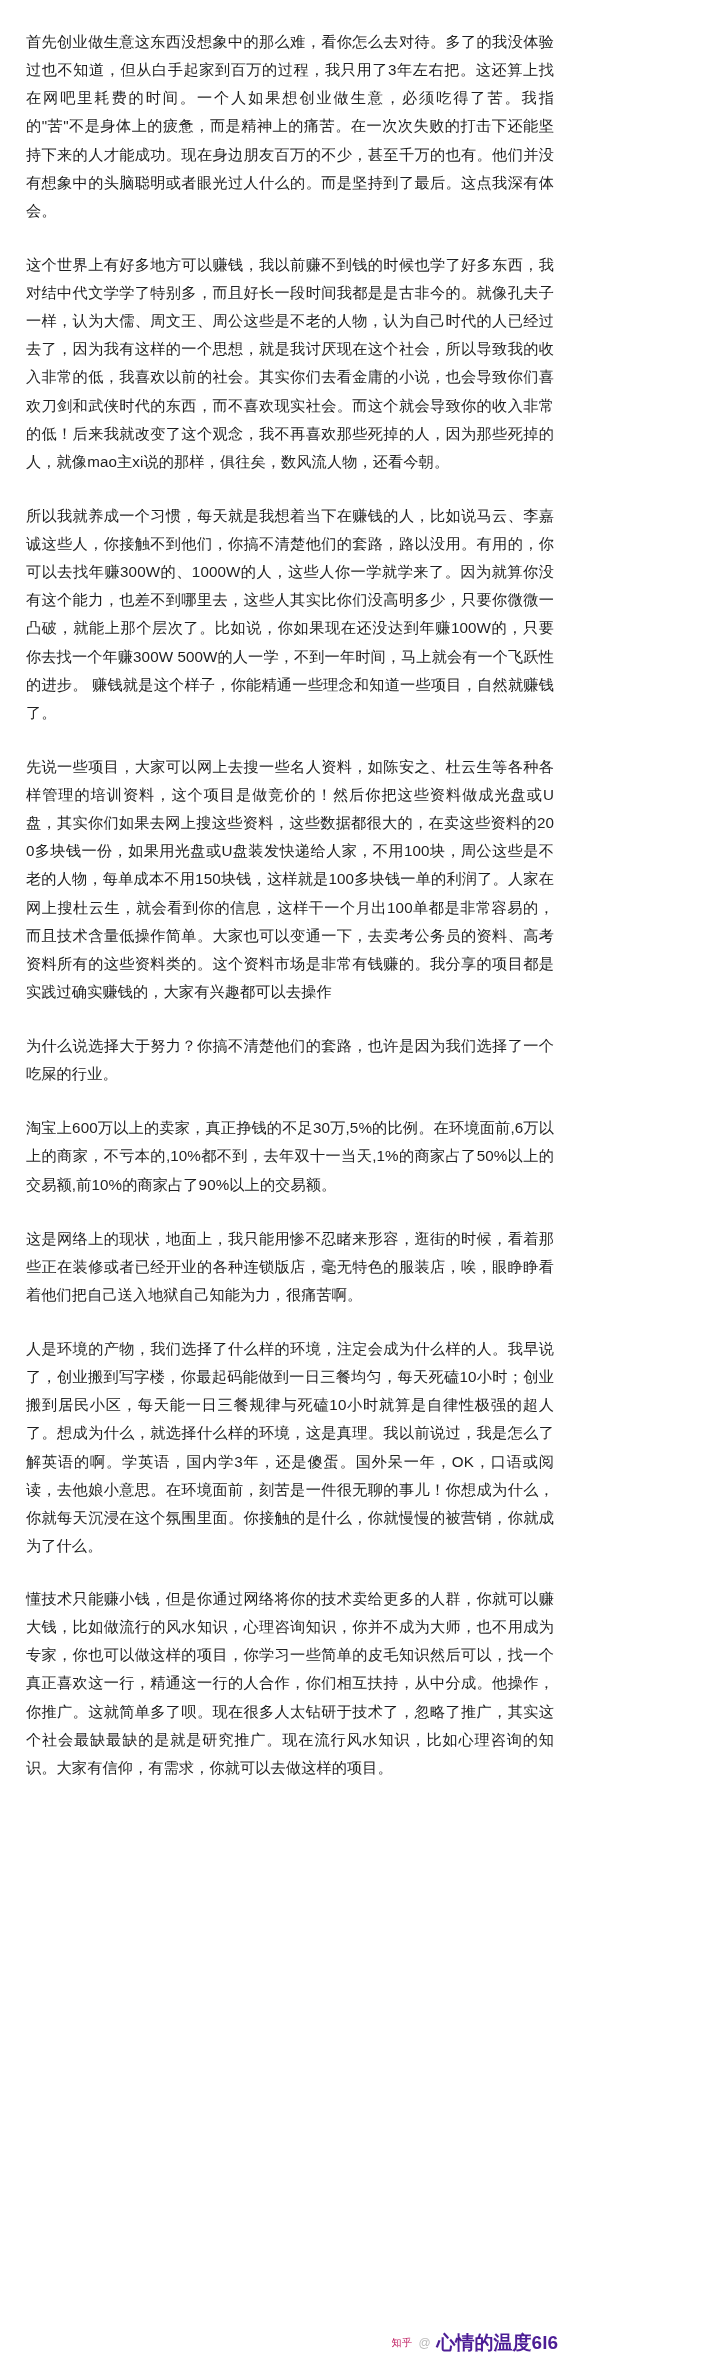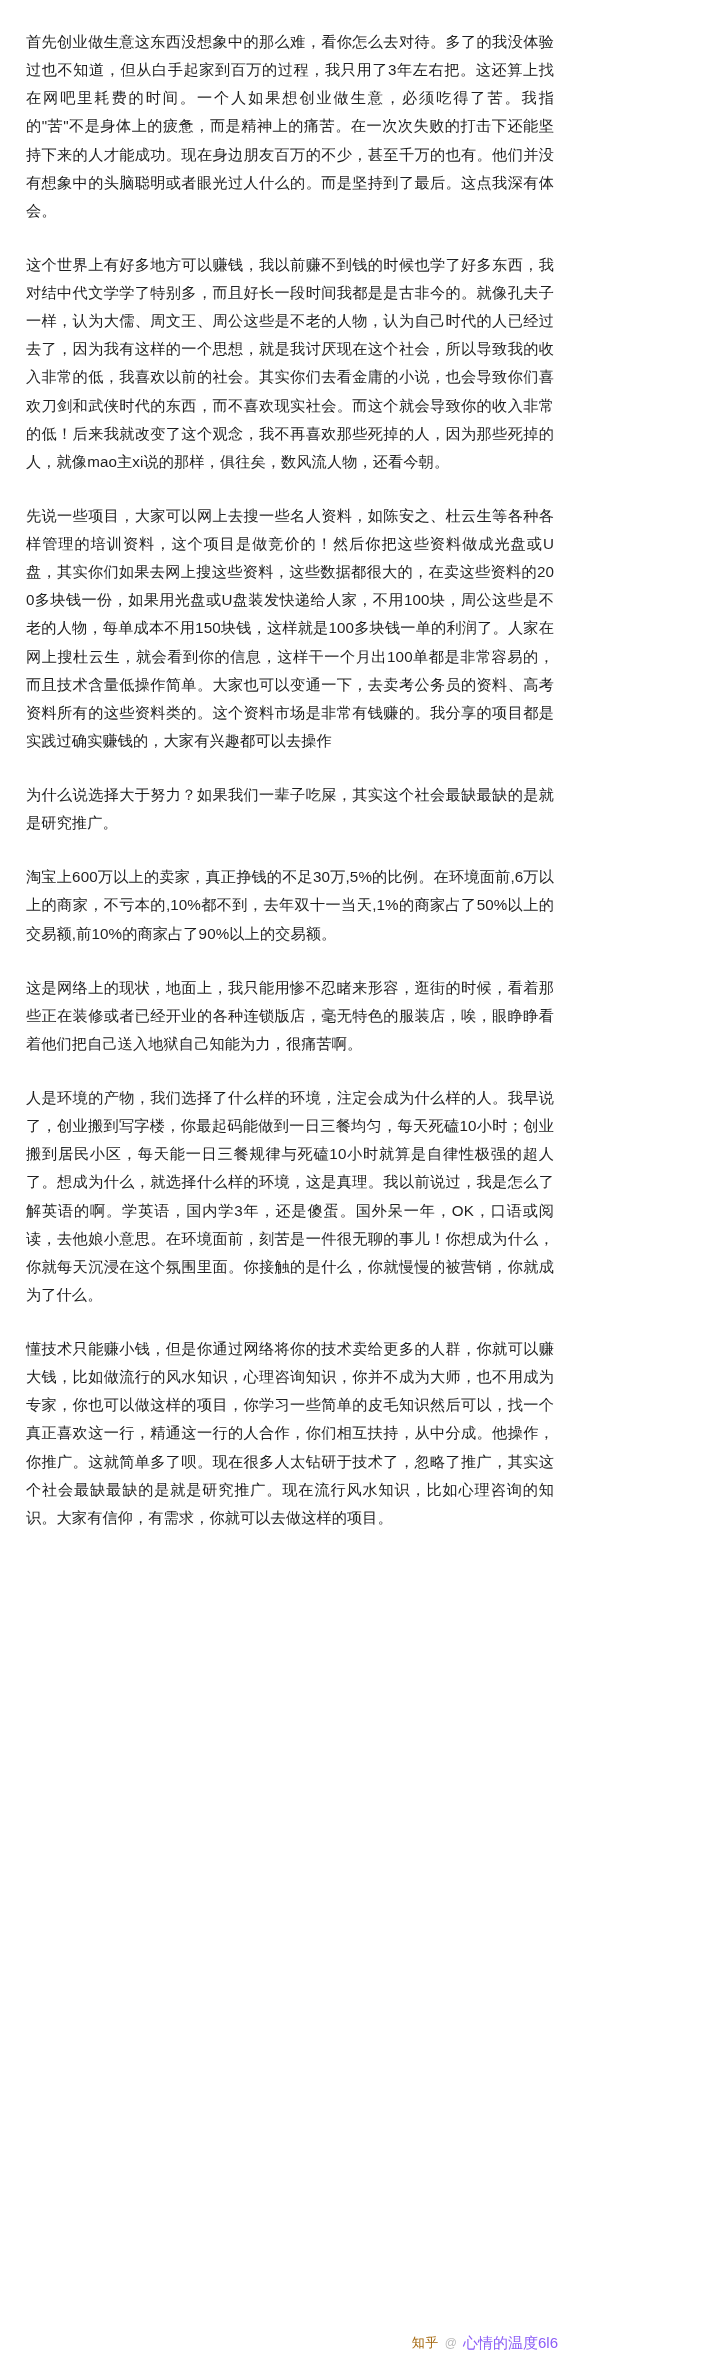--- a/index.html
+++ b/index.html
@@ -26,20 +26,21 @@
     font-size: 15.2px;
     line-height: 1.85;
     color: #1f1f1f;
     text-align: justify;
     letter-spacing: 0.1px;
     margin: 0 0 26px 0;
     word-break: break-all;
   }
   .para:last-of-type {
     margin-bottom: 18px;
+    font-family: Liberation Mono, monospace;
   }
   .footer-bar {
     position: absolute;
     left: 0;
     right: 0;
     bottom: 0;
     height: 36px;
     display: flex;
     align-items: center;
     justify-content: flex-end;
@@ -47,42 +48,44 @@
     box-sizing: border-box;
   }
   .footer-brand {
     display: flex;
     align-items: center;
     gap: 6px;
     font-size: 13px;
     color: #8a8a8a;
   }
   .zhihu-logo {
-    font-size: 13px;
-    color: #a16207;
+    font-size: 10px;
+    color: #be185d;
     letter-spacing: 0.5px;
   }
   .footer-sep {
     color: #bbbbbb;
     font-size: 12px;
   }
   .footer-author {
-    font-size: 15px;
-    color: #8b5cf6;
+    font-size: 19px;
+    color: #4c1d95;
+    font-weight: bold;
   }
 </style>
 </head>
 <body>
 
 <div class="page">
   <div class="article">
     <p class="para">首先创业做生意这东西没想象中的那么难，看你怎么去对待。多了的我没体验过也不知道，但从白手起家到百万的过程，我只用了3年左右把。这还算上找在网吧里耗费的时间。一个人如果想创业做生意，必须吃得了苦。我指的"苦"不是身体上的疲惫，而是精神上的痛苦。在一次次失败的打击下还能坚持下来的人才能成功。现在身边朋友百万的不少，甚至千万的也有。他们并没有想象中的头脑聪明或者眼光过人什么的。而是坚持到了最后。这点我深有体会。</p>
     <p class="para">这个世界上有好多地方可以赚钱，我以前赚不到钱的时候也学了好多东西，我对结中代文学学了特别多，而且好长一段时间我都是是古非今的。就像孔夫子一样，认为大儒、周文王、周公这些是不老的人物，认为自己时代的人已经过去了，因为我有这样的一个思想，就是我讨厌现在这个社会，所以导致我的收入非常的低，我喜欢以前的社会。其实你们去看金庸的小说，也会导致你们喜欢刀剑和武侠时代的东西，而不喜欢现实社会。而这个就会导致你的收入非常的低！后来我就改变了这个观念，我不再喜欢那些死掉的人，因为那些死掉的人，就像mao主xi说的那样，俱往矣，数风流人物，还看今朝。</p>
+    <p class="para">所以我就养成一个习惯，每天就是我想着当下在赚钱的人，比如说马云、李嘉诚这些人，你接触不到他们，你搞不清楚他们的套路，路以没用。有用的，你可以去找年赚300W的、1000W的人，这些人你一学就学来了。因为就算你没有这个能力，也差不到哪里去，这些人其实比你们没高明多少，只要你微微一凸破，就能上那个层次了。比如说，你如果现在还没达到年赚100W的，只要你去找一个年赚300W 500W的人一学，不到一年时间，马上就会有一个飞跃性的进步。 赚钱就是这个样子，你能精通一些理念和知道一些项目，自然就赚钱了。</p>
     <p class="para">先说一些项目，大家可以网上去搜一些名人资料，如陈安之、杜云生等各种各样管理的培训资料，这个项目是做竞价的！然后你把这些资料做成光盘或U盘，其实你们如果去网上搜这些资料，这些数据都很大的，在卖这些资料的200多块钱一份，如果用光盘或U盘装发快递给人家，不用100块，周公这些是不老的人物，每单成本不用150块钱，这样就是100多块钱一单的利润了。人家在网上搜杜云生，就会看到你的信息，这样干一个月出100单都是非常容易的，而且技术含量低操作简单。大家也可以变通一下，去卖考公务员的资料、高考资料所有的这些资料类的。这个资料市场是非常有钱赚的。我分享的项目都是实践过确实赚钱的，大家有兴趣都可以去操作</p>
-    <p class="para">为什么说选择大于努力？如果我们一辈子吃屎，其实这个社会最缺最缺的是就是研究推广。</p>
+    <p class="para">为什么说选择大于努力？你搞不清楚他们的套路，也许是因为我们选择了一个吃屎的行业。</p>
     <p class="para">淘宝上600万以上的卖家，真正挣钱的不足30万,5%的比例。在环境面前,6万以上的商家，不亏本的,10%都不到，去年双十一当天,1%的商家占了50%以上的交易额,前10%的商家占了90%以上的交易额。</p>
     <p class="para">这是网络上的现状，地面上，我只能用惨不忍睹来形容，逛街的时候，看着那些正在装修或者已经开业的各种连锁版店，毫无特色的服装店，唉，眼睁睁看着他们把自己送入地狱自己知能为力，很痛苦啊。</p>
     <p class="para">人是环境的产物，我们选择了什么样的环境，注定会成为什么样的人。我早说了，创业搬到写字楼，你最起码能做到一日三餐均匀，每天死磕10小时；创业搬到居民小区，每天能一日三餐规律与死磕10小时就算是自律性极强的超人了。想成为什么，就选择什么样的环境，这是真理。我以前说过，我是怎么了解英语的啊。学英语，国内学3年，还是傻蛋。国外呆一年，OK，口语或阅读，去他娘小意思。在环境面前，刻苦是一件很无聊的事儿！你想成为什么，你就每天沉浸在这个氛围里面。你接触的是什么，你就慢慢的被营销，你就成为了什么。</p>
     <p class="para">懂技术只能赚小钱，但是你通过网络将你的技术卖给更多的人群，你就可以赚大钱，比如做流行的风水知识，心理咨询知识，你并不成为大师，也不用成为专家，你也可以做这样的项目，你学习一些简单的皮毛知识然后可以，找一个真正喜欢这一行，精通这一行的人合作，你们相互扶持，从中分成。他操作，你推广。这就简单多了呗。现在很多人太钻研于技术了，忽略了推广，其实这个社会最缺最缺的是就是研究推广。现在流行风水知识，比如心理咨询的知识。大家有信仰，有需求，你就可以去做这样的项目。</p>
   </div>
 
   <div class="footer-bar">
     <div class="footer-brand">
       <span class="zhihu-logo">知乎</span>
       <span class="footer-sep">@</span>

